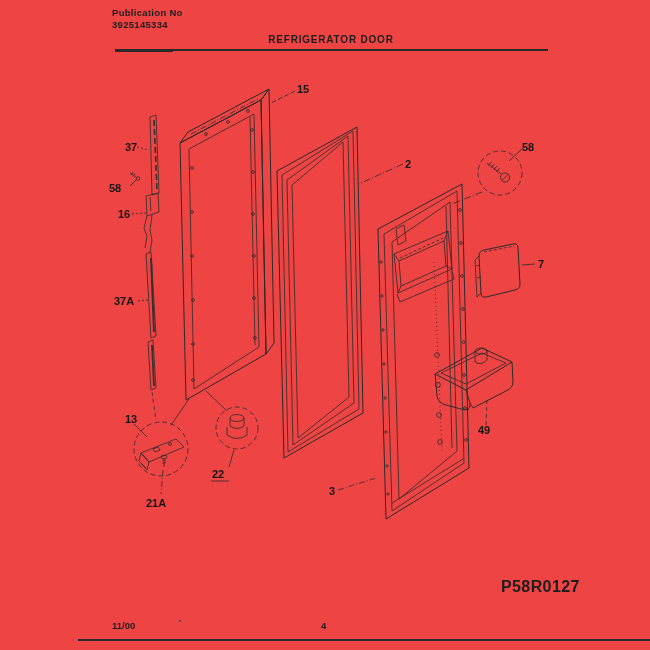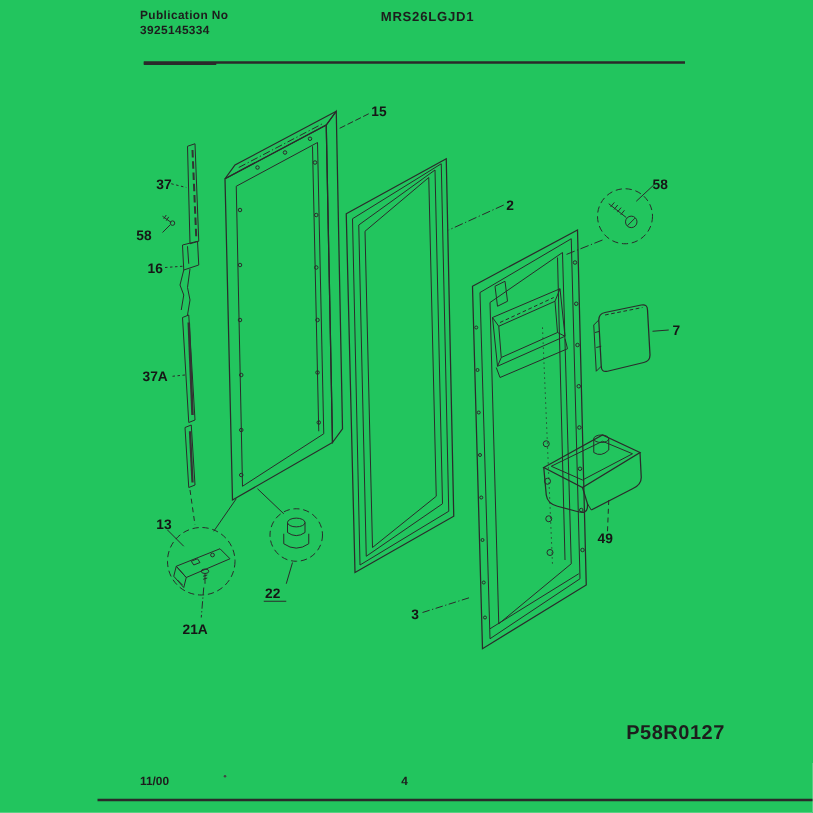--- a/index.html
+++ b/index.html
@@ -1,21 +1,21 @@
 <!DOCTYPE html>
 <html><head>
 <meta charset="utf-8">
 <style>
   html,body{margin:0;padding:0;}
   body{
     width:650px;height:650px;background:#f6f6f4;
     font-family:"Liberation Sans","DejaVu Sans",sans-serif;
     color:#1a1a1a;position:relative;overflow:hidden;
   }
-  .page{position:absolute;inset:0;background:#22c55e;text-decoration:underline;}
+  .page{position:absolute;inset:0;background:#ef4444;text-decoration:underline;}
   .txt{position:absolute;white-space:nowrap;color:#1d1d1d;}
   .hdr{font-size:9.5px;font-weight:700;letter-spacing:.3px;}
   .model{font-size:10.5px;font-weight:700;letter-spacing:.6px;}
   .title{font-size:10px;font-weight:700;letter-spacing:.8px;}
   .ftr{font-size:9.5px;font-weight:700;}
   .docnum{font-size:16px;font-weight:700;letter-spacing:.4px;}
   .rule{position:absolute;background:#2a2a2a;}
   svg{position:absolute;left:0;top:0;}
   svg *{vector-effect:non-scaling-stroke;}
   .ln{stroke:#2b2b2b;fill:none;stroke-width:1;}
@@ -23,21 +23,21 @@
   .dark{stroke:#333;fill:none;}
   .callout{font:700 11px "Liberation Sans","DejaVu Sans",sans-serif;fill:#161616;}
 </style>
 </head>
 <body>
 
 <div class="page">
 
   <div class="txt hdr" style="left:112px;top:7px">Publication No</div>
   <div class="txt hdr" style="left:112px;top:19px">3925145334</div>
-  <div class="txt model" style="left:262px;top:8px;width:160px;text-align:center">MRS26LGJD1</div>
+  <div class="txt title" style="left:241px;top:34px;width:180px;text-align:center">REFRIGERATOR DOOR</div>
   <div class="rule" style="left:115px;top:49px;width:433px;height:1.5px"></div>
   <div class="rule" style="left:115px;top:50px;width:58px;height:2px"></div>
 
   <svg width="650" height="650" viewBox="0 0 650 650">
 
     <g>
       <path class="thin" d="M150,117 L156,115 L159,193 L152,195 Z"></path>
       <path class="dark" stroke-width="1.6" stroke-dasharray="6,3" d="M154,120 L157,190"></path>
     </g>
 

